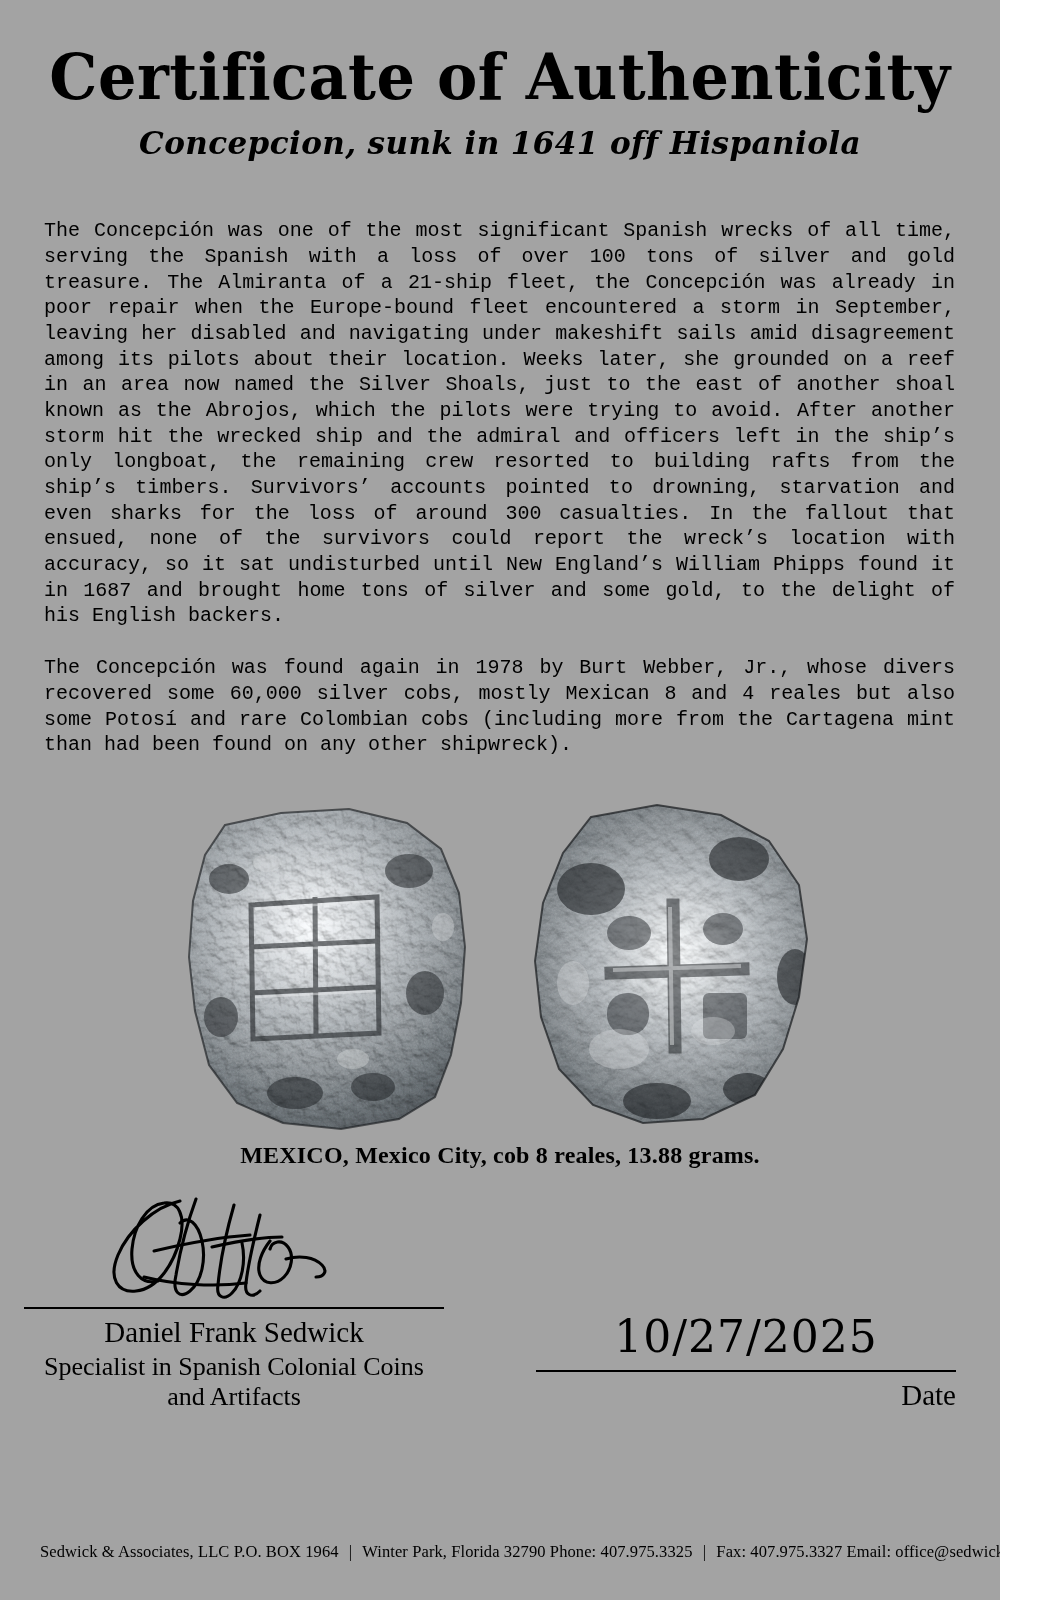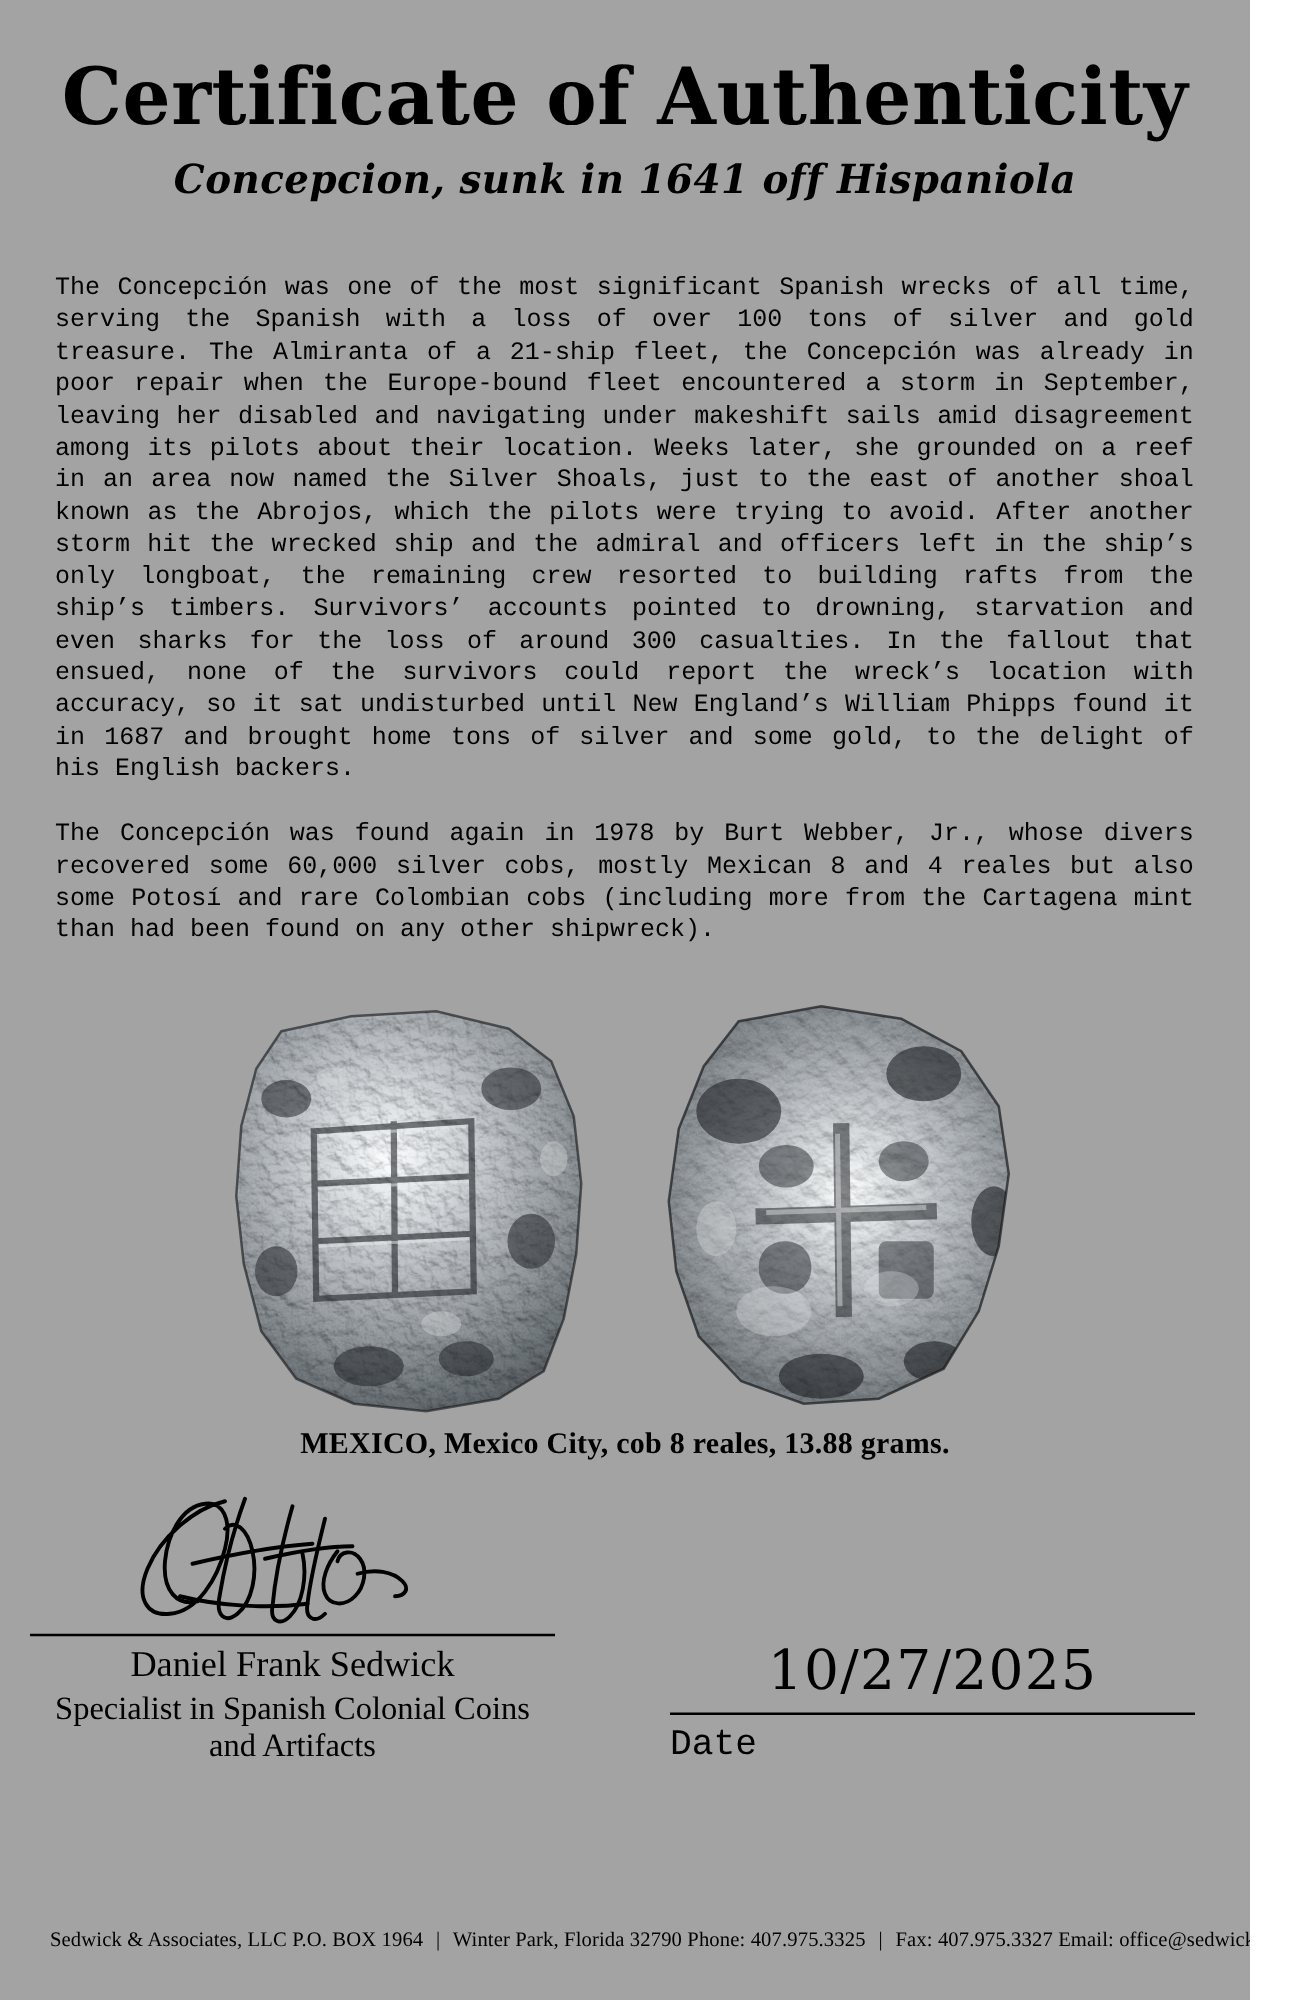--- a/index.html
+++ b/index.html
@@ -124,24 +124,24 @@
     margin-top: 7px;
     font-family: "Liberation Serif", "DejaVu Serif", serif;
   }
   .sig-role {
     text-align: center;
     font-size: 26px;
     margin-top: 3px;
     font-family: "Liberation Serif", "DejaVu Serif", serif;
   }
   .date-label {
-    text-align: left;
+    text-align: right;
     font-size: 29px;
     margin-top: 7px;
-    font-family: Liberation Mono, monospace;
+    font-family: Liberation Serif, serif;
   }
 
   
   .footer {
     position: absolute;
     left: 40px;
     right: 40px;
     bottom: 38px;
     font-family: "Liberation Serif", "DejaVu Serif", serif;
   }

